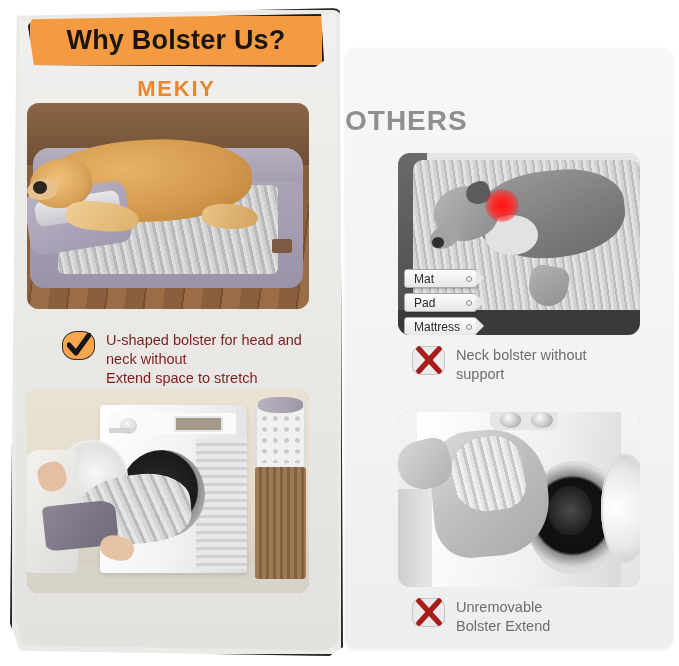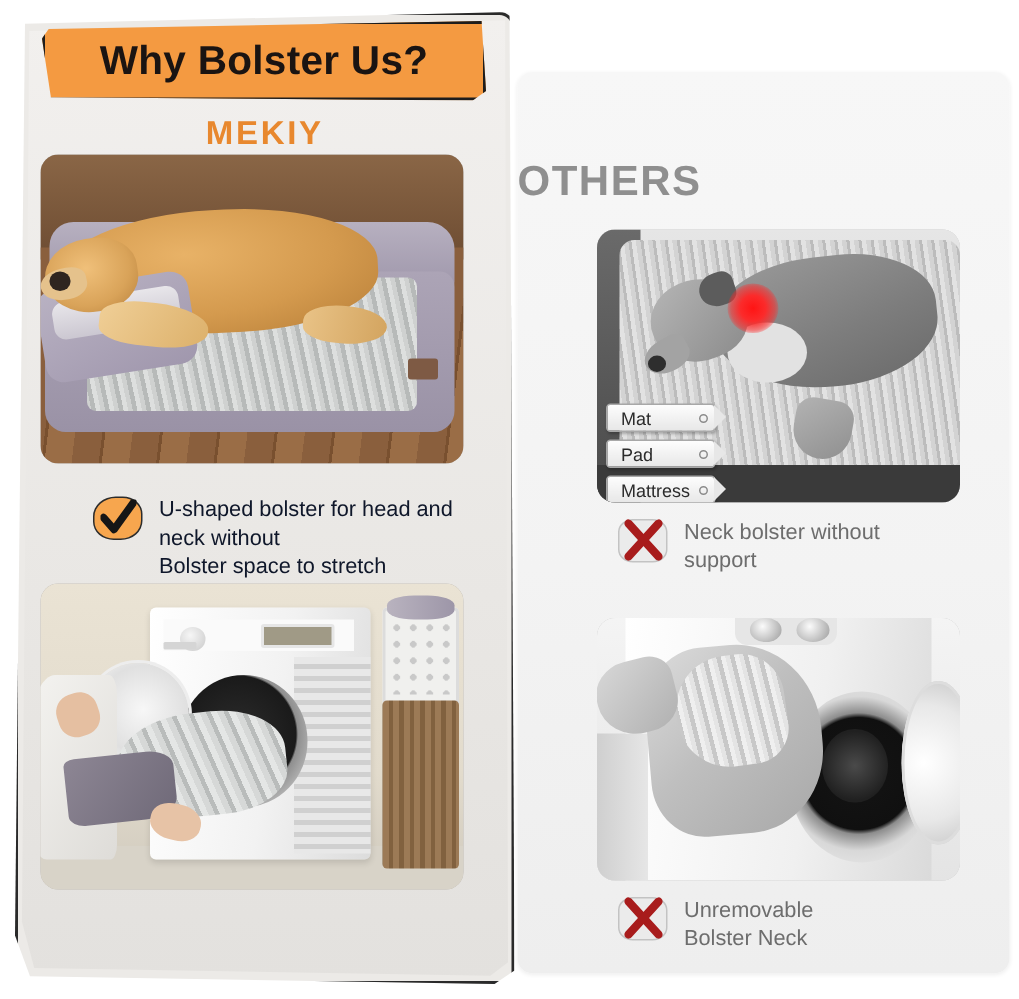--- a/index.html
+++ b/index.html
@@ -277,21 +277,21 @@
     background: #ebebeb;
     border: 1.2px solid #c3c3c3;
     border-radius: 30%;
   }
   .x-mark { position: absolute; left: 2px; top: -1px; width: 30px; height: 31px; }
 
   .feat-text { margin-left: 11px; }
   .feat-text .line {
     font-size: 14.5px;
     line-height: 19px;
-    color: #0f172a;
+    color: #7f1d1d;
     white-space: nowrap;
   }
   .feat-text.muted .line { color: #6d6d6d; }
 
   .feat.lt { left: 62px; top: 331px; }
   .feat.lb { left: 62px; top: 615px; }
   .feat.rt { left: 412px; top: 346px; }
   .feat.rb { left: 412px; top: 598px; }
 
   
@@ -387,21 +387,21 @@
       <div class="x-icon">
         <div class="x-blob"></div>
         <svg class="x-mark" viewBox="0 0 30 31">
           <path d="M5 4 L25 26" stroke="#a81c1c" stroke-width="5.5" stroke-linecap="round" fill="none"></path>
           <path d="M25 4 L5 26" stroke="#a81c1c" stroke-width="5.5" stroke-linecap="round" fill="none"></path>
         </svg>
       </div>
     </div>
     <div class="feat-text muted">
       <div class="line">Unremovable</div>
-      <div class="line">Bolster Neck</div>
+      <div class="line">Bolster Extend</div>
     </div>
   </div>
 
   <div class="left-panel">
     <div class="left-panel-bg"></div>
     <div class="left-panel-inner"></div>
 
     <div class="ribbon">
       <span class="ribbon-text">Why Bolster Us?</span>
     </div>
@@ -430,21 +430,21 @@
       <div class="check-icon">
         <div class="check-blob"></div>
         <svg class="check-mark" viewBox="0 0 24 25">
           <path d="M2 12 L9 20 L22 2" stroke="#161616" stroke-width="5" fill="none" stroke-linecap="round" stroke-linejoin="round"></path>
         </svg>
       </div>
     </div>
     <div class="feat-text">
       <div class="line">U-shaped bolster for head and</div>
       <div class="line">neck without</div>
-      <div class="line">Bolster space to stretch</div>
+      <div class="line">Extend space to stretch</div>
     </div>
   </div>
 
   <div class="photo left-bottom">
     <div class="p2-bg"></div>
     <div class="p2-floor"></div>
     <div class="p2-machine"></div>
     <div class="p2-panel"></div>
     <div class="p2-display"></div>
     <div class="p2-dial"></div>

